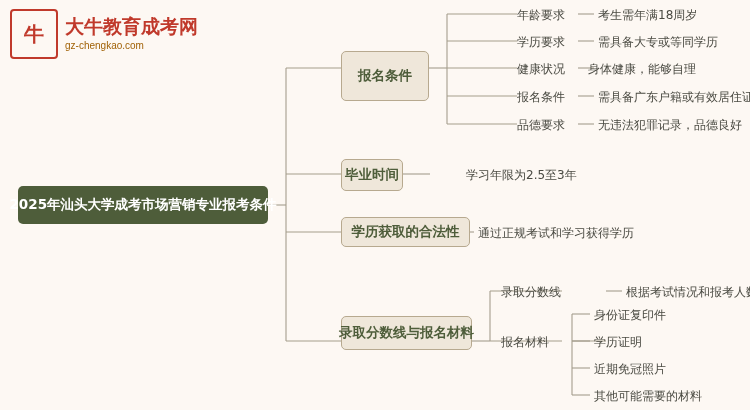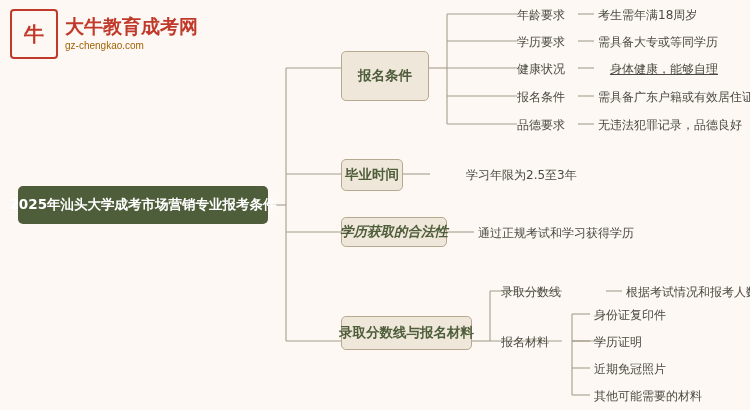--- a/index.html
+++ b/index.html
@@ -192,36 +192,36 @@
   <div class="root-node">
     <span>2025年汕头大学成考市场营销专业报考条件</span>
   </div>
 
   <div class="l1" style="left:341px; top:51px; width:88px; height:50px;justify-content:center;">
     <span>报名条件</span>
   </div>
   <div class="l1" style="left:341px; top:159px; width:62px; height:32px;">
     <span>毕业时间</span>
   </div>
-  <div class="l1" style="left:341px; top:217px; width:106px; height:30px;font-style:italic;">
+  <div class="l1" style="left:341px; top:217px; width:129px; height:30px;">
     <span>学历获取的合法性</span>
   </div>
   <div class="l1" style="left:341px; top:316px; width:131px; height:34px;">
     <span>录取分数线与报名材料</span>
   </div>
 
   <div class="txt" style="left:517px; top:9px;">年龄要求</div>
   <div class="txt" style="left:517px; top:36px;">学历要求</div>
   <div class="txt" style="left:517px; top:63px;">健康状况</div>
   <div class="txt" style="left:517px; top:91px;">报名条件</div>
   <div class="txt" style="left:517px; top:119px;">品德要求</div>
 
   <div class="txt" style="left:598px; top:9px;">考生需年满18周岁</div>
   <div class="txt" style="left:598px; top:36px;">需具备大专或等同学历</div>
-  <div class="txt" style="left:610px; top:63px;text-decoration:underline;">身体健康，能够自理</div>
+  <div class="txt" style="left:588px; top:63px;">身体健康，能够自理</div>
   <div class="txt" style="left:598px; top:91px;">需具备广东户籍或有效居住证明</div>
   <div class="txt" style="left:598px; top:119px;">无违法犯罪记录，品德良好</div>
 
   <div class="txt" style="left:434px; top:169px;margin-left:32px;">学习年限为2.5至3年</div>
 
   <div class="txt" style="left:478px; top:227px;">通过正规考试和学习获得学历</div>
 
   <div class="txt" style="left:501px; top:286px;">录取分数线</div>
   <div class="txt" style="left:626px; top:286px;">根据考试情况和报考人数而定</div>
   <div class="txt" style="left:501px; top:336px;">报名材料</div>

